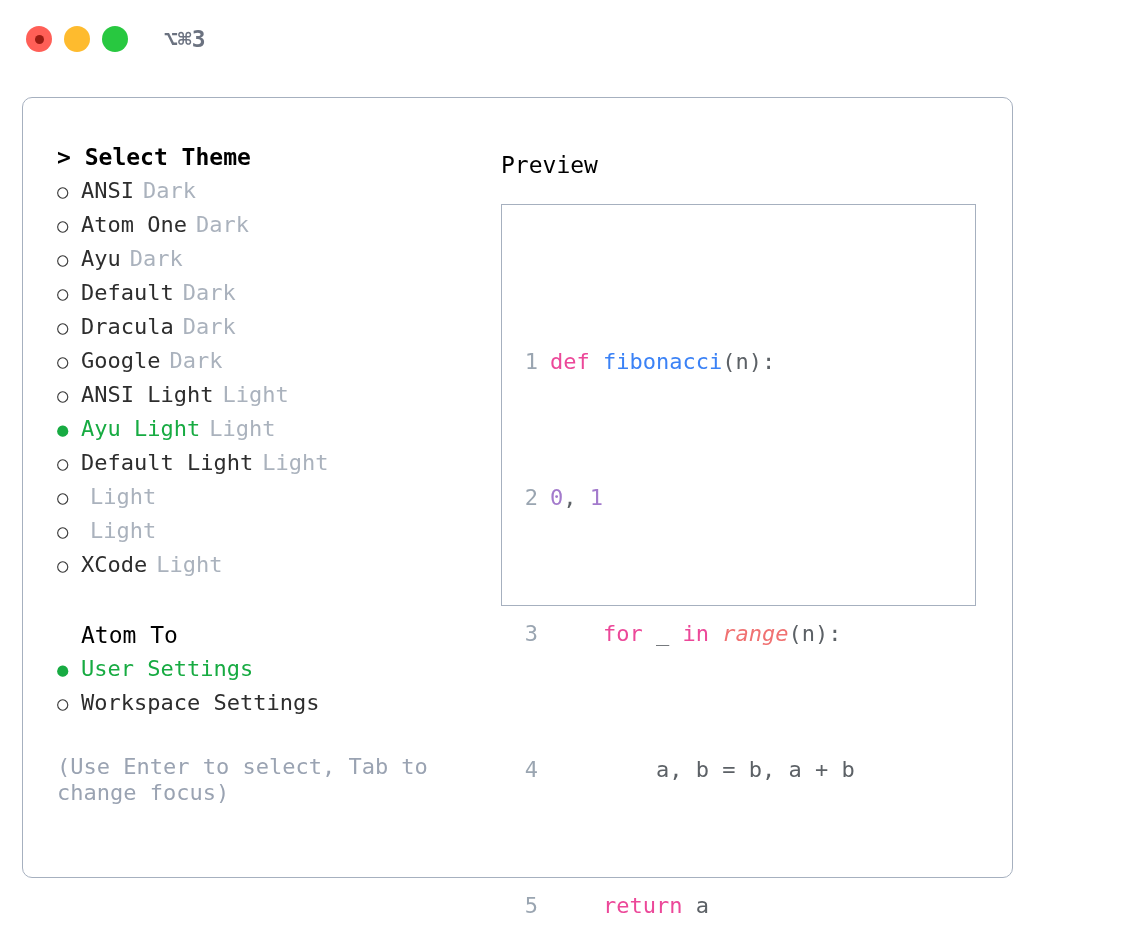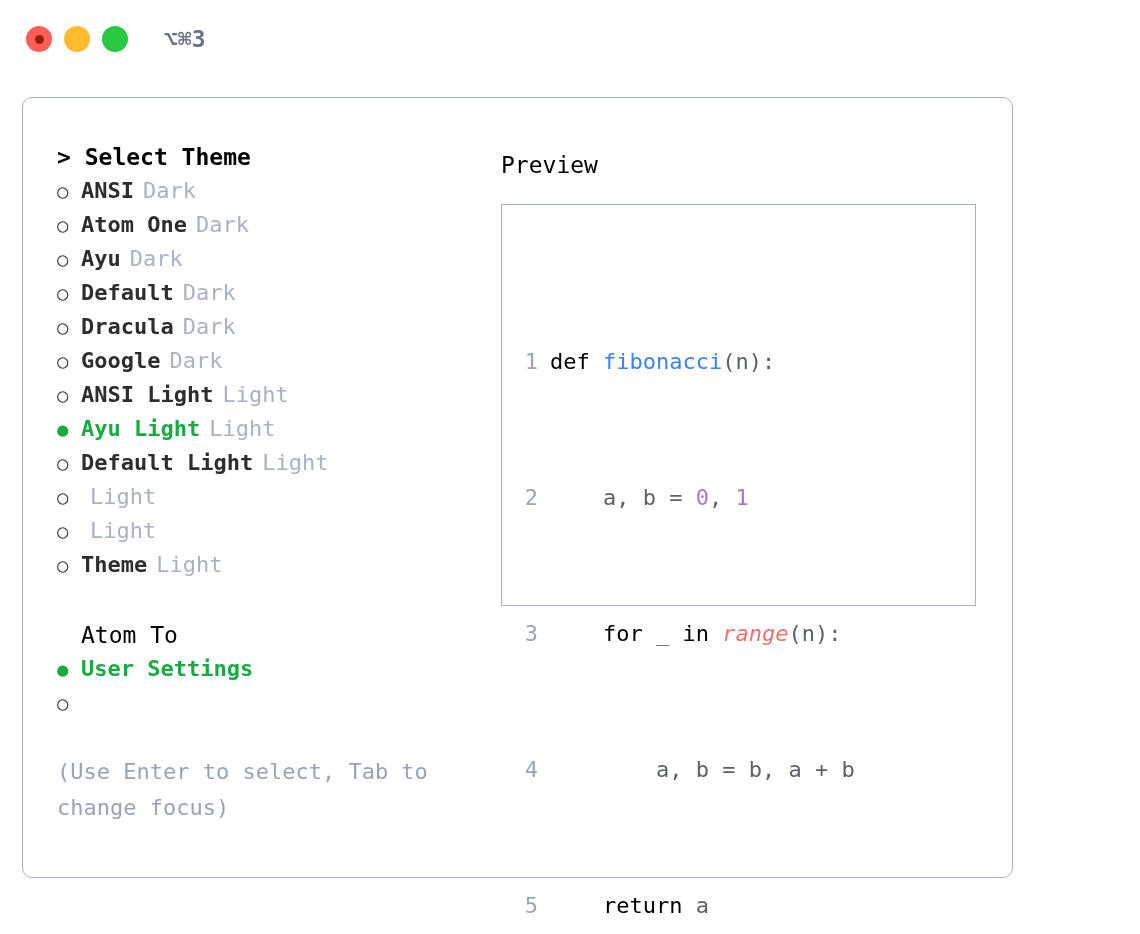--- a/index.html
+++ b/index.html
@@ -99,33 +99,33 @@
     white-space: pre;
   }
   .marker {
     display: inline-block;
     width: 24px;
     flex: 0 0 24px;
     font-size: 19px;
     color: #3b3b3b;
   }
   .marker.on { color: #17ab42; }
-  .opt-label { color: #2d2d2d; font-weight: bold; }
+  .opt-label { color: #2d2d2d; }
   .opt-label.sel { color: #17ab42; }
   .opt-kind {
     color: #aab2bd;
     margin-left: 9px;
   }
 
   .section-gap { height: 36px; }
 
   .hint {
     margin-top: 34px;
     font-size: 22px;
-    line-height: 36px;
+    line-height: 26px;
     color: #9aa3b2;
     width: 400px;
     white-space: normal;
   }
 
   
   .col-right {
     position: absolute;
     left: 478px;
     top: 50px;
@@ -151,21 +151,21 @@
   .code-line { display: flex; align-items: baseline; white-space: pre; }
   .lineno {
     display: inline-block;
     width: 26px;
     flex: 0 0 26px;
     text-align: right;
     color: #9aa5b1;
     margin-right: 12px;
   }
 
-  .t-key   { color: #000000; }
+  .t-key   { color: #ec4899; }
   .t-fn    { color: #3b82f6; }
   .t-call  { color: #f07171; font-style: italic; }
   .t-num   { color: #a37acc; }
   .t-plain { color: #5c6166; }
 </style>
 </head>
 <body>
 
 <div class="window">
 
@@ -235,36 +235,37 @@
           <div class="opt-row">
             <span class="marker">○</span>
             <span class="opt-kind">Light</span>
           </div>
           <div class="opt-row">
             <span class="marker">○</span>
             <span class="opt-kind">Light</span>
           </div>
           <div class="opt-row">
             <span class="marker">○</span>
-            <span class="opt-label">Theme</span>
+            <span class="opt-label">XCode</span>
             <span class="opt-kind">Light</span>
           </div>
         </div>
 
         <div class="section-gap"></div>
 
         <div class="heading plain" style="padding-left:24px;">Atom To</div>
 
         <div>
           <div class="opt-row">
             <span class="marker on">●</span>
             <span class="opt-label sel">User Settings</span>
           </div>
           <div class="opt-row">
             <span class="marker">○</span>
+            <span class="opt-label">Workspace Settings</span>
           </div>
         </div>
 
         <div class="hint">(Use Enter to select, Tab to change focus)</div>
       </div>
 
       <div class="col-right">
         <div class="heading plain">Preview</div>
 
         <div class="preview-box">
@@ -272,21 +273,20 @@
 
             <div class="code-line">
               <span class="lineno">1</span>
               <span class="t-key">def </span>
               <span class="t-fn">fibonacci</span>
               <span class="t-plain">(n):</span>
             </div>
 
             <div class="code-line">
               <span class="lineno">2</span>
-              <span class="t-plain">    a, b = </span>
               <span class="t-num">0</span>
               <span class="t-plain">, </span>
               <span class="t-num">1</span>
             </div>
 
             <div class="code-line">
               <span class="lineno">3</span>
               <span class="t-plain">    </span>
               <span class="t-key">for</span>
               <span class="t-plain"> _ </span>

